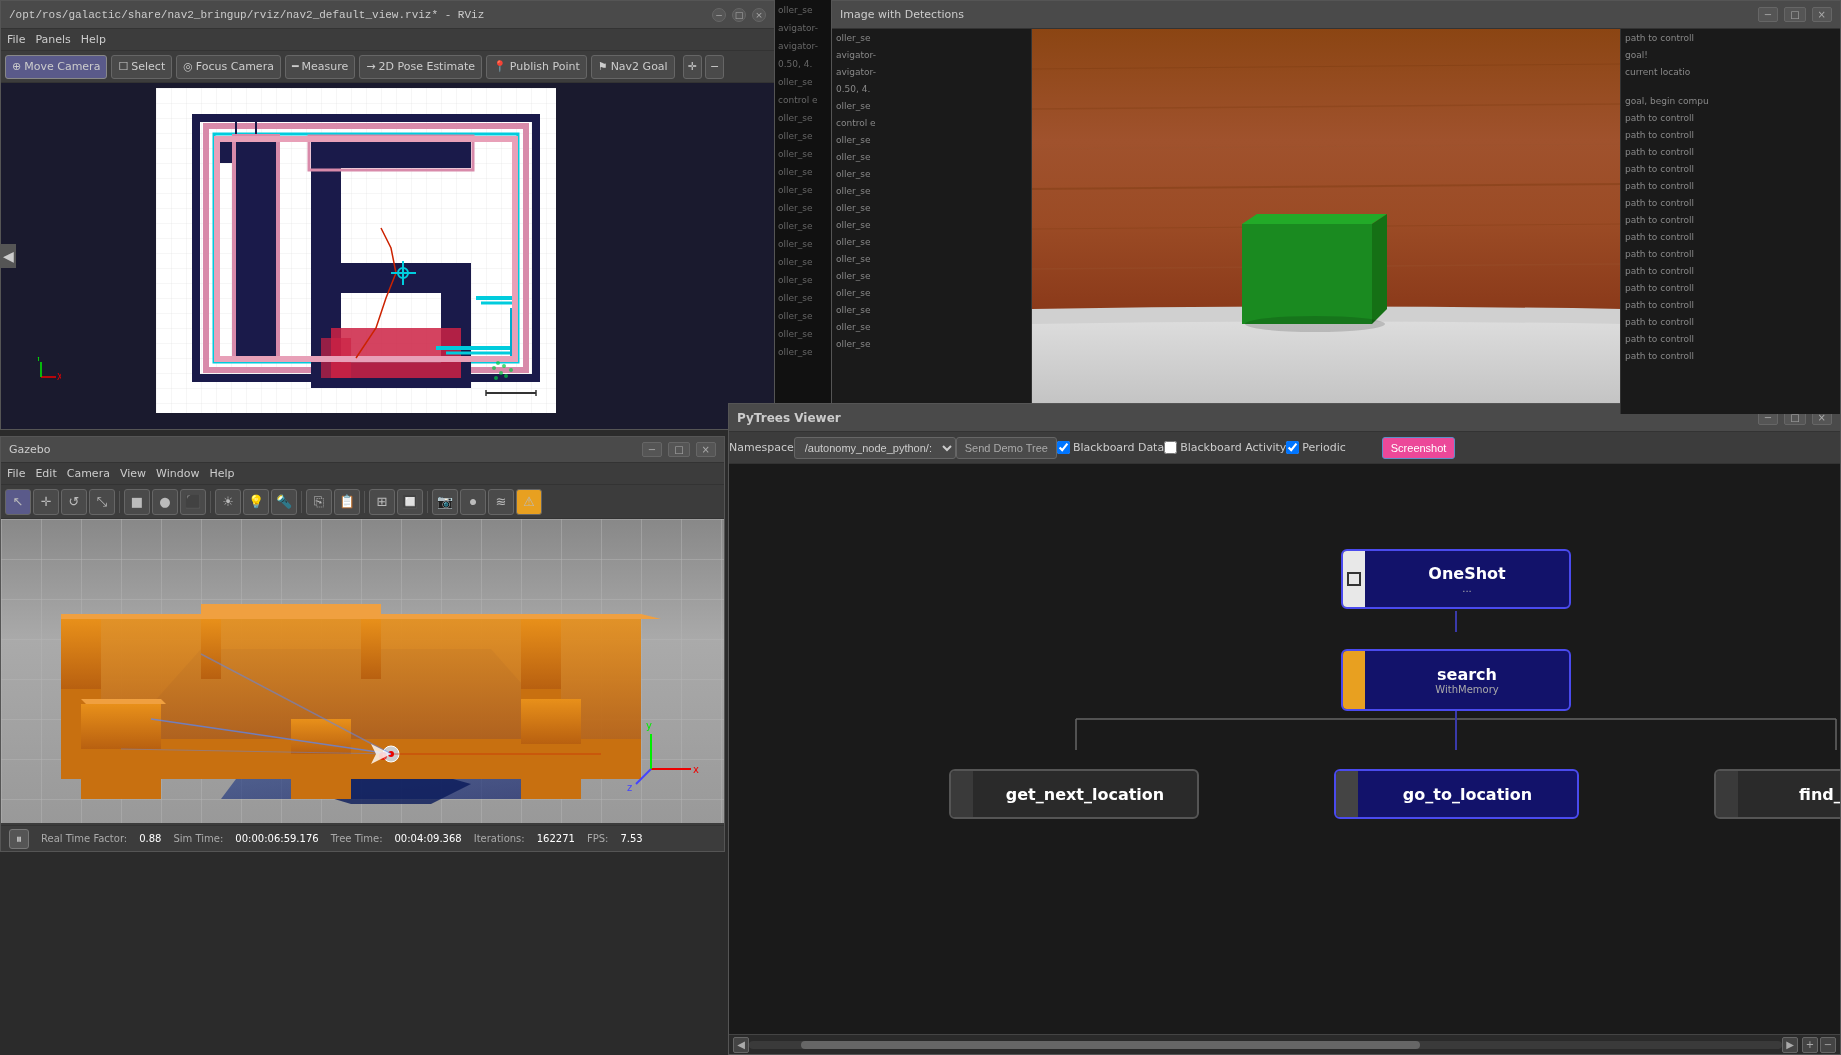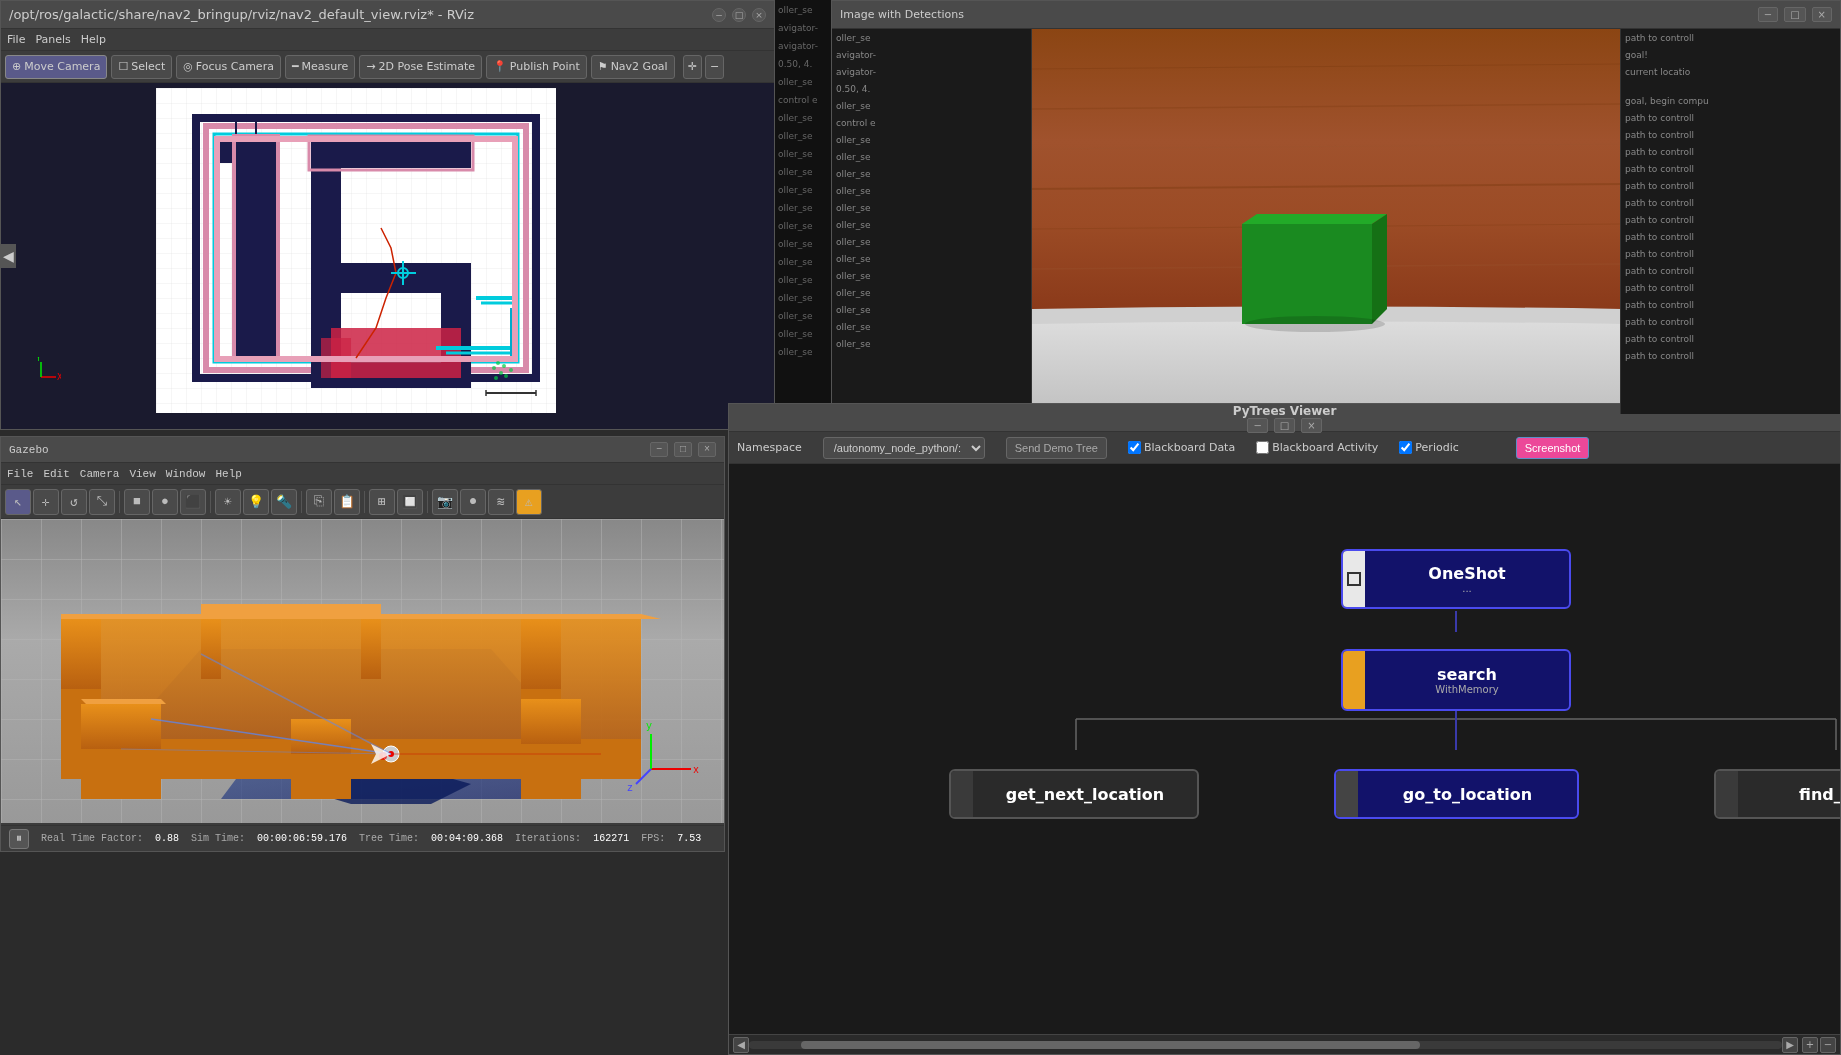--- a/index.html
+++ b/index.html
@@ -26,21 +26,22 @@
       background: #4a4a4a;
       height: 28px;
       display: flex;
       align-items: center;
       justify-content: space-between;
       padding: 0 8px;
       border-bottom: 1px solid #333;
     }
     #rviz-titlebar .title {
       color: #ccc;
-      font-size: 13px;
+      font-size: 11px;
+      font-family: Liberation Mono, monospace;
     }
     #rviz-titlebar .win-controls {
       display: flex; gap: 6px;
     }
     #rviz-titlebar .win-btn {
       width: 14px; height: 14px;
       border-radius: 50%;
       border: 1px solid #666;
       background: #555;
       cursor: pointer;
@@ -111,21 +112,20 @@
     }
 
     
     #gazebo-window {
       position: absolute;
       left: 0; top: 436px;
       width: 725px;
       height: 416px;
       background: #3c3c3c;
       border: 1px solid #555;
-      font-family: Liberation Mono, monospace;
     }
     #gazebo-titlebar {
       background: #4a4a4a;
       height: 26px;
       display: flex;
       align-items: center;
       justify-content: space-between;
       padding: 0 8px;
       border-bottom: 1px solid #333;
     }
@@ -274,31 +274,30 @@
       border: 1px solid #555;
     }
     #pytrees-titlebar {
       background: #4a4a4a;
       height: 28px;
       display: flex;
       align-items: center;
       justify-content: space-between;
       padding: 0 8px;
       border-bottom: 1px solid #333;
-      flex-direction: column;
     }
     #pytrees-titlebar .title { color: #ccc; font-size: 12px; font-weight: bold; }
     #pytrees-titlebar .win-controls { display: flex; gap: 6px; }
     #pytrees-toolbar {
       background: #3c3c3c;
       height: 32px;
       display: flex;
       align-items: center;
-      padding: 0 8px;
-      gap: 21px;
+      padding: 0 0;
+      gap: 0;
       border-bottom: 1px solid #333;
     }
     .pt-label { color: #ccc; font-size: 11px; }
     .pt-select {
       background: #4a4a4a;
       border: 1px solid #666;
       border-radius: 3px;
       color: #ccc;
       font-size: 11px;
       padding: 2px 6px;

